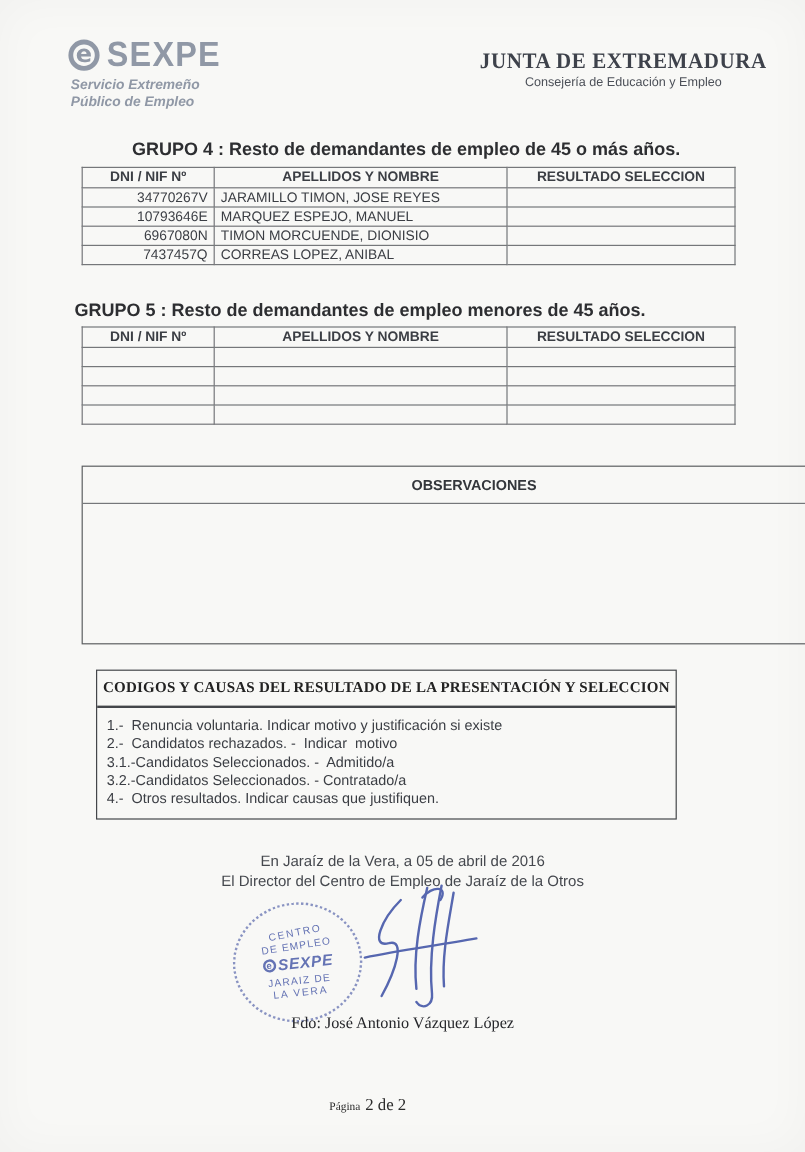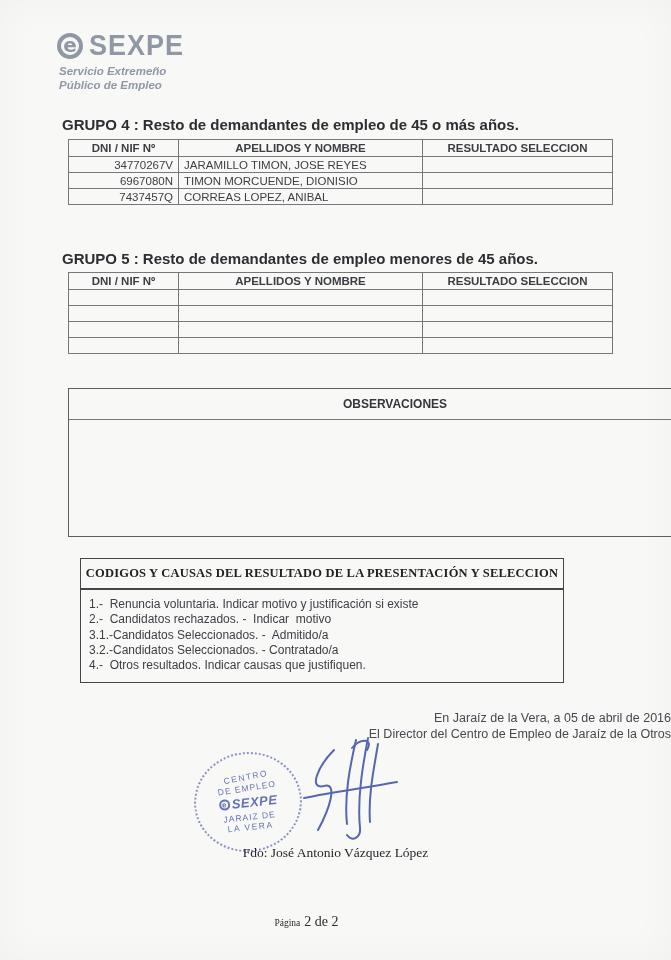--- a/index.html
+++ b/index.html
@@ -42,21 +42,21 @@
 
   
   .cod{position:absolute;left:80px;top:558px;width:484px;border:1.3px solid #44464a;box-sizing:border-box;}
   .cod-head{border-bottom:2px double #44464a;height:29px;display:flex;align-items:center;justify-content:center;
             font-family:"Liberation Serif",serif;font-weight:bold;font-size:12.5px;color:#222;
             letter-spacing:0.2px;white-space:nowrap;}
   .cod-list{padding:7px 0 9px 8px;}
   .cod-item{font-size:12px;color:#3b3e44;line-height:15.3px;white-space:pre-wrap;}
 
   
-  .fecha{position:absolute;top:710px;left:0;width:671px;text-align:right;
+  .fecha{position:absolute;top:710px;left:0;width:671px;text-align:center;
          font-size:12.5px;color:#45484e;line-height:16px;}
   .stamp{position:absolute;top:752px;left:194px;width:104px;height:96px;
          border:2.5px dotted #7e89bd;border-radius:50%;transform:rotate(-6deg);
          display:flex;flex-direction:column;align-items:center;justify-content:center;
          color:#5565ad;opacity:0.9;}
   .stamp .s1{font-size:8.5px;letter-spacing:1.5px;transform:rotate(-5deg);}
   .stamp .s2{font-size:8.5px;letter-spacing:1px;transform:rotate(-3deg);margin-top:1px;}
   .stamp-brand{display:flex;align-items:center;gap:2px;margin:2px 0;}
   .stamp-e{width:11px;height:11px;border:2px solid #5565ad;border-radius:50%;font-size:8px;
            font-weight:bold;display:flex;align-items:center;justify-content:center;box-sizing:border-box;}
@@ -64,39 +64,43 @@
   .stamp .s3{font-size:8.5px;letter-spacing:1px;}
   .stamp .s4{font-size:8.5px;letter-spacing:1.5px;}
   .sig{position:absolute;top:736px;left:300px;}
   .fdo{position:absolute;top:845px;left:0;width:671px;text-align:center;
        font-family:"Liberation Serif",serif;font-size:13.5px;color:#26272b;}
   .pagina{position:absolute;top:912px;left:0;width:613px;text-align:center;
           font-family:"Liberation Serif",serif;color:#2b2b2b;}
   .pagina .lbl{font-size:9.5px;} .pagina .num{font-size:14px;}
 
   
-  #g4-title{top:116px;} #g4-table{top:139px;}
+  #g4-title{top:116px;margin-left:48px;} #g4-table{top:139px;}
   #g5-title{top:250px;} #g5-table{top:272px;}
 </style>
 </head>
 <body>
 
 <div class="page">
 
   <div class="sexpe-logo">
     <div class="sexpe-top">
       <div class="e-circle">
           <span>e</span>
         </div>
       <div class="sexpe-word">SEXPE</div>
     </div>
     <div class="sexpe-tag">
       <div>Servicio Extremeño</div>
       <div>Público de Empleo</div>
     </div>
+  </div>
+  <div class="junta">
+    <div class="junta-name">JUNTA DE EXTREMADURA</div>
+    <div class="junta-dept">Consejería de Educación y Empleo</div>
   </div>
 
   <div class="grp-title" id="g4-title">GRUPO 4 : Resto de demandantes de empleo de 45 o más años.</div>
   <table class="grp" id="g4-table">
     <colgroup>
         <col class="col-dni">
         <col class="col-nom">
         <col class="col-res">
       </colgroup>
     <tbody>
@@ -104,20 +108,25 @@
       <th>DNI / NIF Nº</th>
       <th>APELLIDOS Y NOMBRE</th>
       <th>RESULTADO SELECCION</th>
     </tr>
     <tr>
       <td class="dni">34770267V</td>
       <td class="nom">JARAMILLO TIMON, JOSE REYES</td>
       <td class="res"></td>
     </tr>
     <tr>
+      <td class="dni">10793646E</td>
+      <td class="nom">MARQUEZ ESPEJO, MANUEL</td>
+      <td class="res"></td>
+    </tr>
+    <tr>
       <td class="dni">6967080N</td>
       <td class="nom">TIMON MORCUENDE, DIONISIO</td>
       <td class="res"></td>
     </tr>
     <tr>
       <td class="dni">7437457Q</td>
       <td class="nom">CORREAS LOPEZ, ANIBAL</td>
       <td class="res"></td>
     </tr>
   </tbody>

